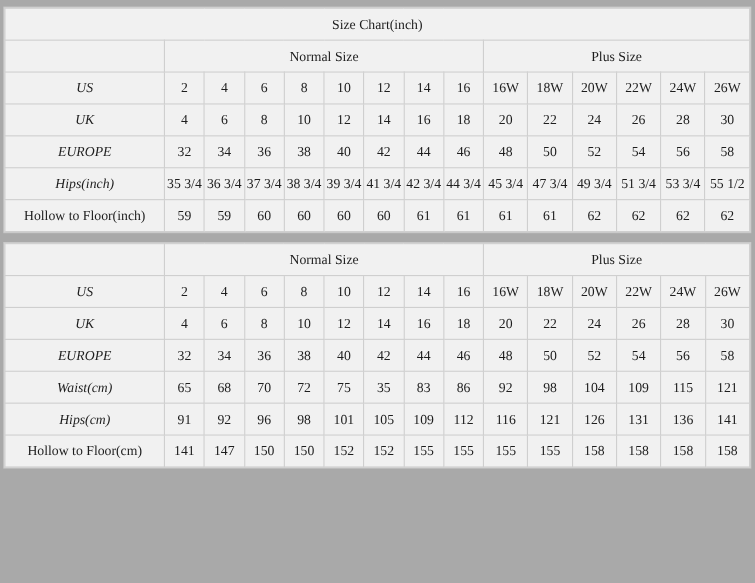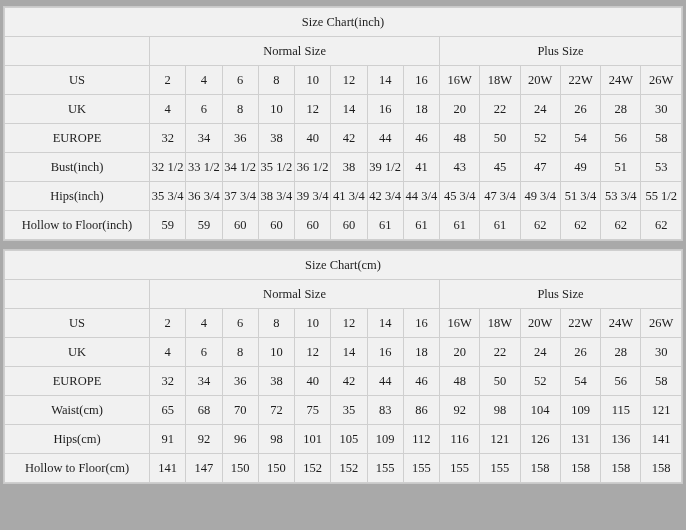--- a/index.html
+++ b/index.html
@@ -56,20 +56,21 @@
     border-bottom: 1px solid #cfcfcf;
     background: #f1f1f1;
   }
   td.group-head {
     font-size: 14.5px;
     height: 24px;
     line-height: 24px;
   }
   td.rowlabel {
     font-size: 13.5px;
+    font-style: italic;
   }
   td.blank {
     background: #f1f1f1;
   }
   .narrow {
     font-size: 11.5px;
   }
   td.rowlabel-wide {
     font-size: 13.5px;
   }
@@ -154,37 +155,20 @@
           <td>44</td>
           <td>46</td>
           <td>48</td>
           <td>50</td>
           <td>52</td>
           <td>54</td>
           <td>56</td>
           <td>58</td>
         </tr>
 
-        <tr>
-          <td class="rowlabel">Bust(inch)</td>
-          <td class="narrow">32 1/2</td>
-          <td class="narrow">33 1/2</td>
-          <td class="narrow">34 1/2</td>
-          <td class="narrow">35 1/2</td>
-          <td class="narrow">36 1/2</td>
-          <td class="narrow">38</td>
-          <td class="narrow">39 1/2</td>
-          <td class="narrow">41</td>
-          <td>43</td>
-          <td>45</td>
-          <td>47</td>
-          <td>49</td>
-          <td>51</td>
-          <td>53</td>
-        </tr>
 
 
         <tr>
           <td class="rowlabel">Hips(inch)</td>
           <td class="narrow">35 3/4</td>
           <td class="narrow">36 3/4</td>
           <td class="narrow">37 3/4</td>
           <td class="narrow">38 3/4</td>
           <td class="narrow">39 3/4</td>
           <td class="narrow">41 3/4</td>
@@ -233,23 +217,20 @@
           <col style="width:36px">
         <col style="width:40px">
           <col style="width:40px">
           <col style="width:40px">
           <col style="width:40px">
         <col style="width:40px">
           <col style="width:40px">
       </colgroup>
       <tbody>
         <tr>
-          <td class="title-cell" colspan="15">Size Chart(cm)</td>
-        </tr>
-        <tr>
           <td class="blank"></td>
           <td class="group-head" colspan="8">Normal Size</td>
           <td class="group-head" colspan="6">Plus Size</td>
         </tr>
 
         <tr>
           <td class="rowlabel">US</td>
           <td>2</td>
           <td>4</td>
           <td>6</td>

